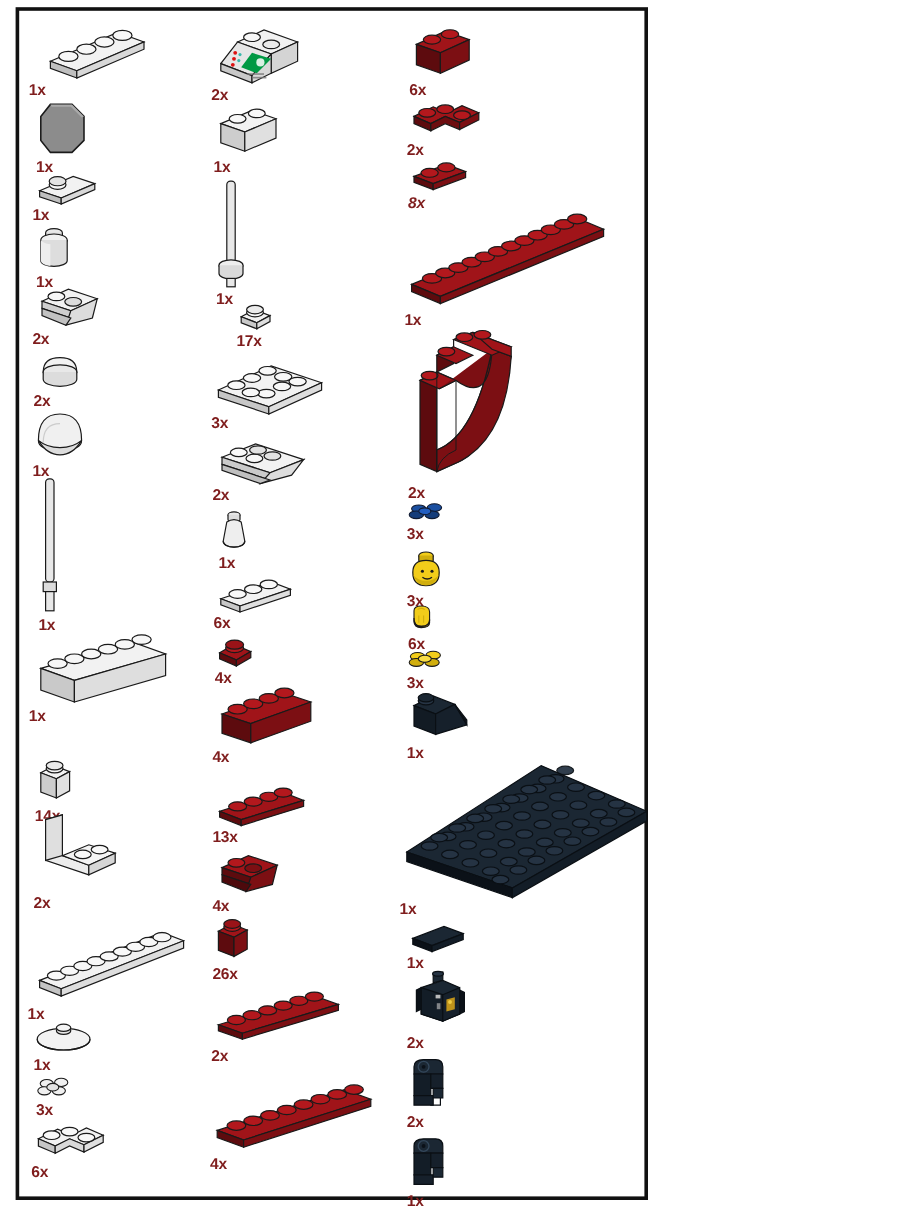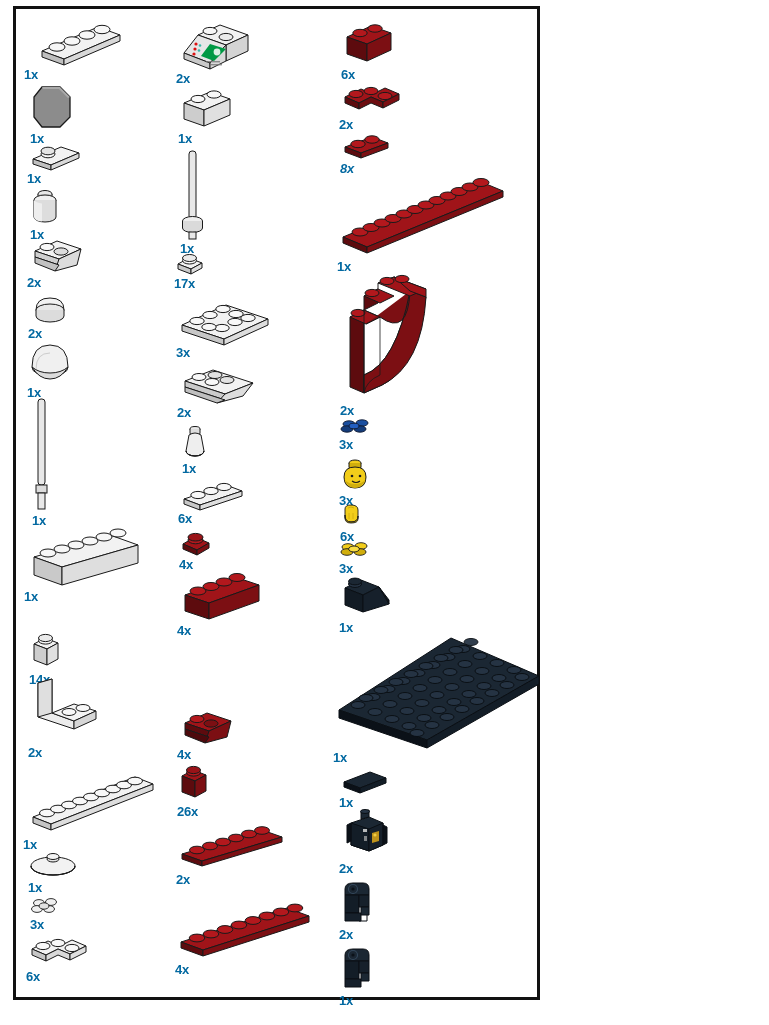--- a/index.html
+++ b/index.html
@@ -40,21 +40,21 @@
     left: 0;
   }
   .part-art {
     position: relative;
     display: block;
   }
   .qty {
     font-family: "Liberation Sans", sans-serif;
     font-size: 13px;
     font-weight: bold;
-    color: #0369a1;
+    color: #7f1d1d;
     line-height: 13px;
     letter-spacing: -0.2px;
     display: block;
     margin-top: 1px;
   }
   svg { display: block; overflow: visible; }
 </style>
 </head>
 <body>
 
@@ -360,21 +360,21 @@
               <rect x="9" y="2" width="7" height="68" rx="3" fill="#e8e8e8"></rect>
               <ellipse cx="12.5" cy="72" rx="10" ry="4.5" fill="#eeeeee"></ellipse>
               <path d="M2.5 72 L2.5 79 A10 4.5 0 0 0 22.5 79 L22.5 72" fill="#dadada"></path>
               <rect x="9" y="83" width="7" height="7" fill="#e8e8e8"></rect>
             </g>
           </svg>
         </div>
         <span class="qty">1x</span>
       </div>
 
-      <div class="part-entry" style="left:6px; top:243px;">
+      <div class="part-entry" style="left:29px; top:243px;">
         <div class="part-art">
           <svg width="32" height="24" viewBox="0 0 32 24">
             <g stroke="#1a1a1a" stroke-width="1">
               <path d="M4 12 L15 6 L28 11 L17 17 Z" fill="#f2f2f2"></path>
               <path d="M4 12 L17 17 L17 22 L4 17 Z" fill="#c9c9c9"></path>
               <path d="M17 17 L28 11 L28 16 L17 22 Z" fill="#dedede"></path>
               <ellipse cx="15.5" cy="8.5" rx="7" ry="3.5" fill="#f8f8f8"></ellipse>
               <ellipse cx="15.5" cy="6" rx="7" ry="3.5" fill="#ebebeb"></ellipse>
             </g>
           </svg>
@@ -482,20 +482,38 @@
                   <ellipse cx="34" cy="15.5" rx="8" ry="4"></ellipse>
                 <ellipse cx="47" cy="11" rx="8" ry="4"></ellipse>
                   <ellipse cx="60" cy="6.5" rx="8" ry="4"></ellipse>
               </g>
             </g>
           </svg>
         </div>
         <span class="qty">4x</span>
       </div>
 
+      <div class="part-entry" style="left:9px; top:645px;">
+        <div class="part-art">
+          <svg width="84" height="36" viewBox="0 0 84 36">
+            <g stroke="#1a1a1a" stroke-width="1">
+              <path d="M6 22 L58 6 L76 13 L24 29 Z" fill="#a01419"></path>
+              <path d="M6 22 L24 29 L24 34 L6 27 Z" fill="#5d0b0e"></path>
+              <path d="M24 29 L76 13 L76 18 L24 34 Z" fill="#7c0f13"></path>
+              <g fill="#b3181d">
+                <ellipse cx="21" cy="18" rx="7.5" ry="3.8"></ellipse>
+                  <ellipse cx="34" cy="14" rx="7.5" ry="3.8"></ellipse>
+                <ellipse cx="47" cy="10" rx="7.5" ry="3.8"></ellipse>
+                  <ellipse cx="59" cy="6.5" rx="7.5" ry="3.8"></ellipse>
+              </g>
+            </g>
+          </svg>
+        </div>
+        <span class="qty">13x</span>
+      </div>
 
       <div class="part-entry" style="left:9px; top:700px;">
         <div class="part-art">
           <svg width="62" height="38" viewBox="0 0 62 38">
             <g stroke="#1a1a1a" stroke-width="1">
               <path d="M8 14 L30 4 L54 12 L32 22 Z" fill="#a01419"></path>
               <path d="M8 14 L32 22 L32 28 L8 20 Z" fill="#5d0b0e"></path>
               <path d="M32 22 L54 12 L50 28 L28 34 Z" fill="#7c0f13"></path>
               <path d="M8 20 L32 28 L28 34 L8 26 Z" fill="#4d090c"></path>
               <ellipse cx="20" cy="10" rx="7" ry="3.6" fill="#b3181d"></ellipse>

